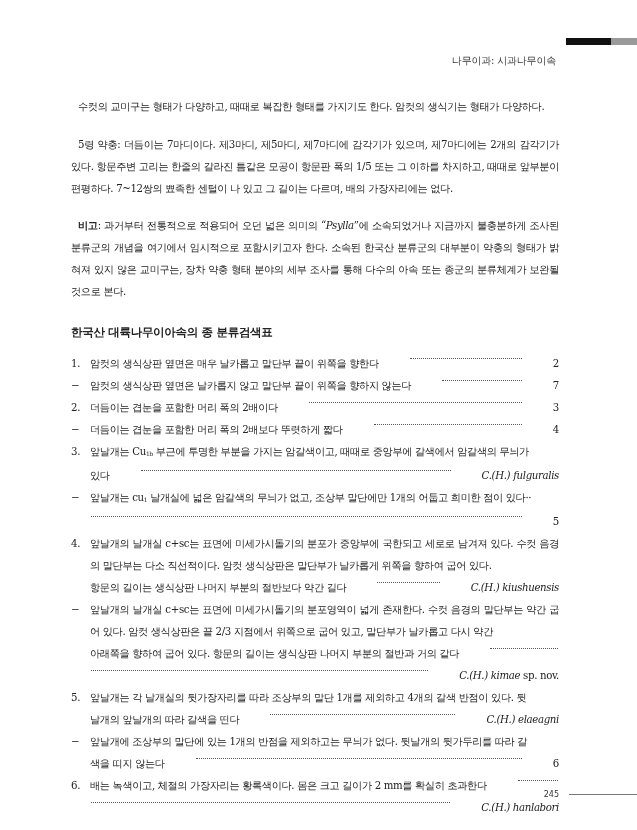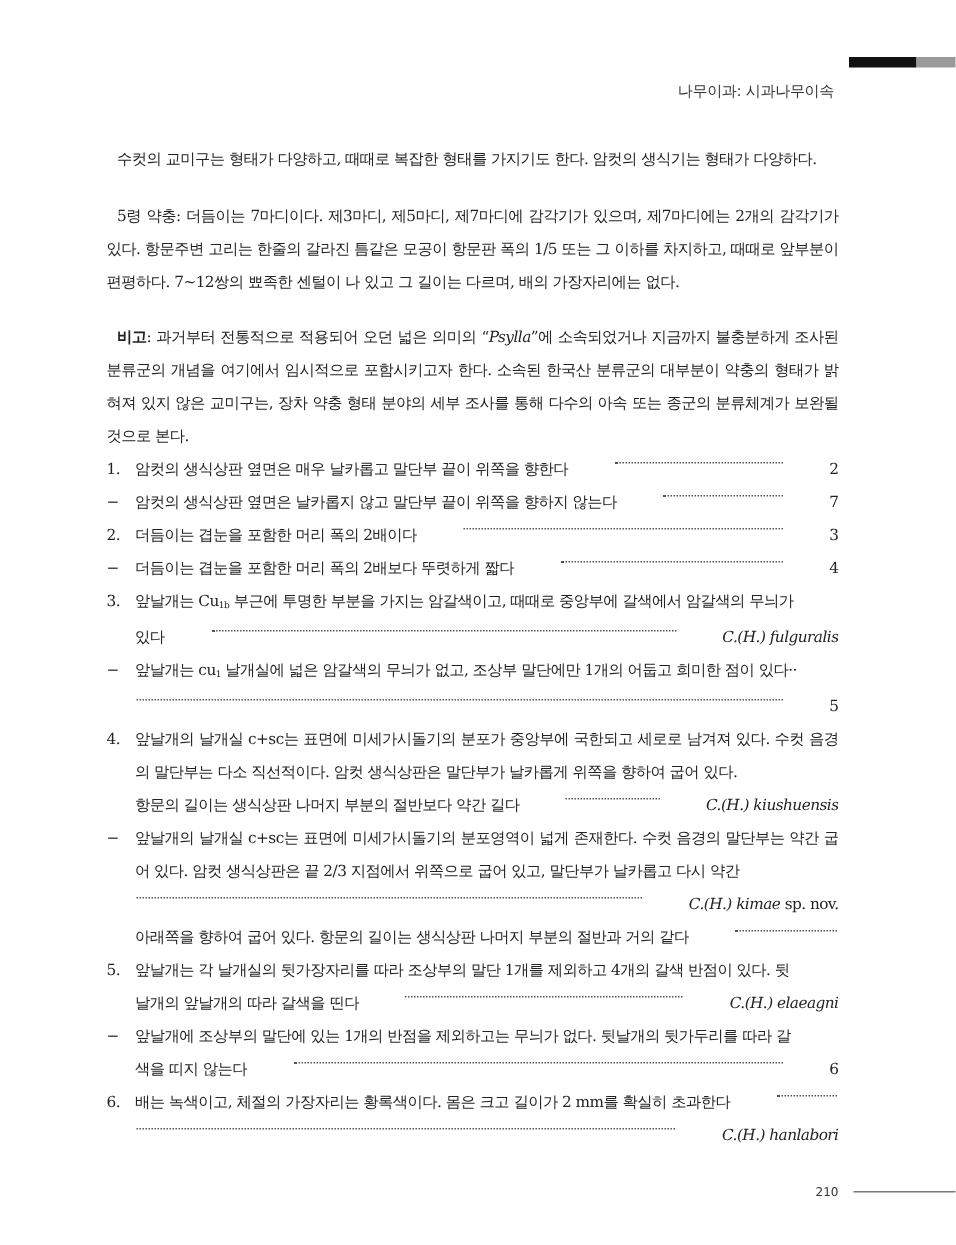--- a/index.html
+++ b/index.html
@@ -64,20 +64,21 @@
 
 <div class="content">
 
   <p class="para">수컷의 교미구는 형태가 다양하고, 때때로 복잡한 형태를 가지기도 한다. 암컷의 생식기는 형태가 다양하다.</p>
   <p class="para">5령 약충: 더듬이는 7마디이다. 제3마디, 제5마디, 제7마디에 감각기가 있으며, 제7마디에는 2개의 감각기가 있다. 항문주변 고리는 한줄의 갈라진 틈같은 모공이 항문판 폭의 1/5 또는 그 이하를 차지하고, 때때로 앞부분이 편평하다. 7~12쌍의 뾰족한 센털이 나 있고 그 길이는 다르며, 배의 가장자리에는 없다.</p>
 
   <div class="gap"></div>
 
   <p class="para"><span class="bold">비고</span><span>: 과거부터 전통적으로 적용되어 오던 넓은 의미의 “</span><span class="italic">Psylla</span><span>”에 소속되었거나 지금까지 불충분하게 조사된 분류군의 개념을 여기에서 임시적으로 포함시키고자 한다. 소속된 한국산 분류군의 대부분이 약충의 형태가 밝혀져 있지 않은 교미구는, 장차 약충 형태 분야의 세부 조사를 통해 다수의 아속 또는 종군의 분류체계가 보완될 것으로 본다.</span></p>
 
+  <div class="section-title">한국산 대륙나무이아속의 종 분류검색표</div>
 
   <div>
 
     <div class="key-row">
       <span class="marker">1.</span>
       <div class="body">
           <div class="line">
             <span class="txt">암컷의 생식상판 옆면은 매우 날카롭고 말단부 끝이 위쪽을 향한다</span>
             <span class="dots"></span>
             <span class="lead">2</span>
@@ -153,26 +154,26 @@
             <span class="lead"><span class="italic">C.</span><span class="italic">(H.)</span> <span class="italic">kiushuensis</span></span>
           </div>
       </div>
     </div>
 
     <div class="key-row" style="white-space:normal;">
       <span class="marker">−</span>
       <div class="body">
         <div class="multiline">앞날개의 날개실 c+sc는 표면에 미세가시돌기의 분포영역이 넓게 존재한다. 수컷 음경의 말단부는 약간 굽어 있다. 암컷 생식상판은 끝 2/3 지점에서 위쪽으로 굽어 있고, 말단부가 날카롭고 다시 약간</div>
         <div class="line">
+            <span class="txt">아래쪽을 향하여 굽어 있다. 항문의 길이는 생식상판 나머지 부분의 절반과 거의 같다</span>
+            <span class="dots"></span>
+          </div>
+        <div class="line">
             <span class="dots"></span>
             <span class="lead"><span class="italic">C.</span><span class="italic">(H.)</span> <span class="italic">kimae</span> <span>sp. nov.</span></span>
-          </div>
-        <div class="line">
-            <span class="txt">아래쪽을 향하여 굽어 있다. 항문의 길이는 생식상판 나머지 부분의 절반과 거의 같다</span>
-            <span class="dots"></span>
           </div>
       </div>
     </div>
 
     <div class="key-row" style="white-space:normal;">
       <span class="marker">5.</span>
       <div class="body">
         <div class="multiline">앞날개는 각 날개실의 뒷가장자리를 따라 조상부의 말단 1개를 제외하고 4개의 갈색 반점이 있다. 뒷</div>
         <div class="line">
             <span class="txt">날개의 앞날개의 따라 갈색을 띤다</span>
@@ -205,15 +206,15 @@
             <span class="dots"></span>
             <span class="lead"><span class="italic">C.</span><span class="italic">(H.)</span> <span class="italic">hanlabori</span></span>
           </div>
       </div>
     </div>
 
   </div>
 </div>
 
 <div class="footer">
-  <span class="page-number">210</span>
+  <span class="page-number">245</span>
   <span class="footer-rule"></span>
 </div>
 
 </body></html>

